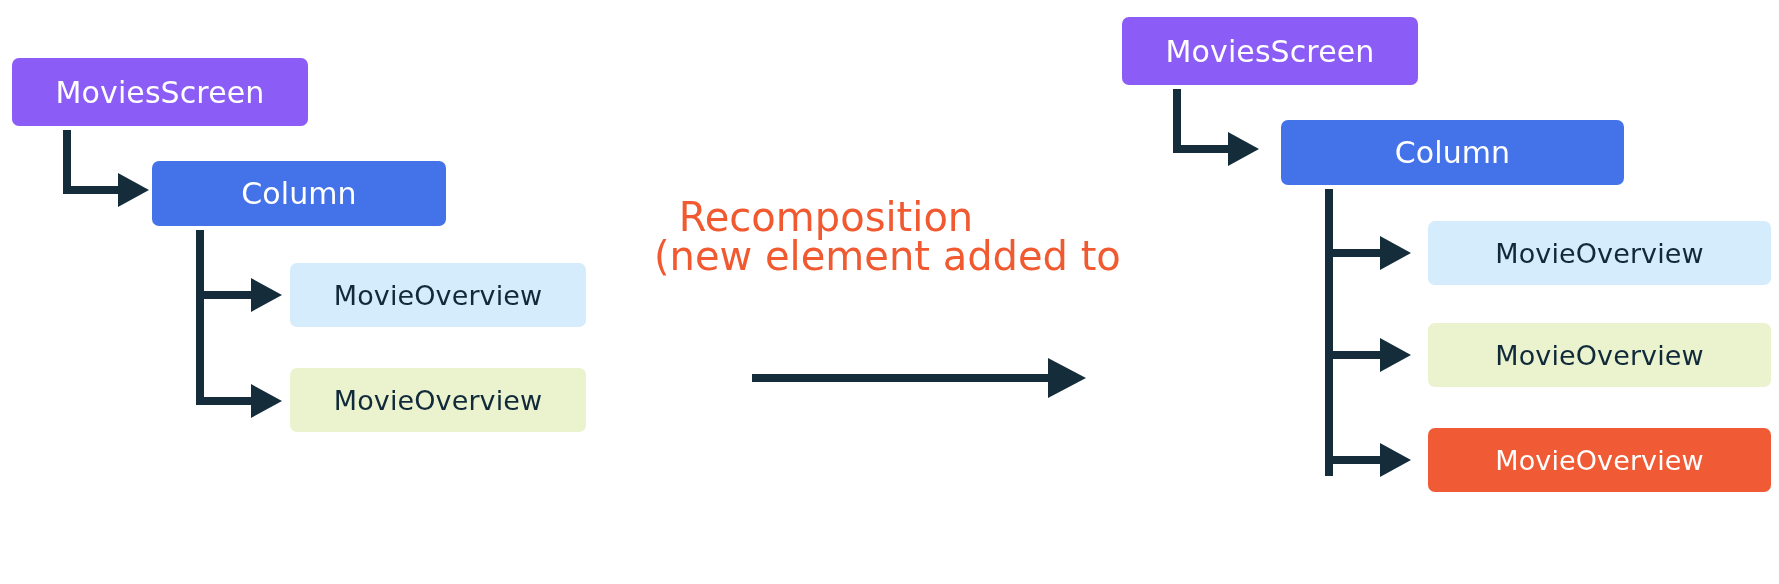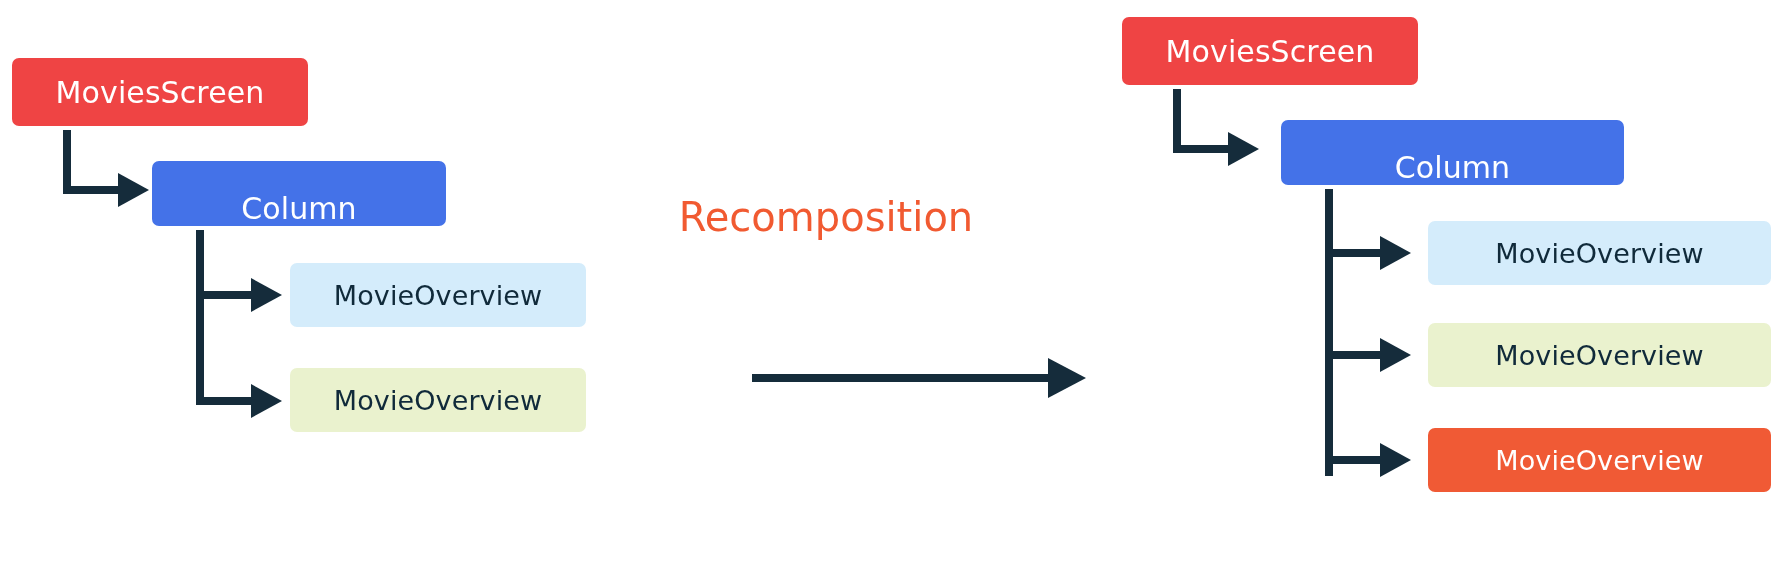--- a/index.html
+++ b/index.html
@@ -22,22 +22,22 @@
     box-sizing: border-box;
     border-radius: 7px;
     display: flex;
     align-items: center;
     justify-content: center;
     font-family: "DejaVu Sans", "Liberation Sans", sans-serif;
     font-weight: 400;
     letter-spacing: 0.1px;
     white-space: nowrap;
   }
-  .node.green  { background: #ef4444; color: #ffffff; }
-  .node.blue   { background: #4472e8; color: #ffffff; align-items: flex-end; }
+  .node.green  { background: #8b5cf6; color: #ffffff; }
+  .node.blue   { background: #4472e8; color: #ffffff; }
   .node.lblue  { background: #d4ecfb; color: #102a3a; }
   .node.lime   { background: #eaf2ce; color: #102a3a; }
   .node.orange { background: #f05a35; color: #ffffff; }
 
   .conn {
     position: absolute;
     background: #152c3b;
   }
   .conn.v { width: 8px; }
   .conn.h { height: 8px; }
@@ -93,20 +93,21 @@
   </div>
 
   <div class="conn h" style="left:196px; top:397px; width:60px;"></div>
   <div class="arrowhead" style="left:251px; top:384px;"></div>
   <div class="node lime" style="left:290px; top:368px; width:296px; height:64px; font-size:27px;">
     <span>MovieOverview</span>
   </div>
 
   <div class="caption" style="left:654px; top:198px; width:344px;">
     <span class="line">Recomposition</span>
+    <span class="line">(new element added to</span>
   </div>
 
   <div class="conn h" style="left:752px; top:374px; width:300px;"></div>
   <div class="arrowhead big" style="left:1048px; top:358px;"></div>
 
   <div class="node green" style="left:1122px; top:17px; width:296px; height:68px; font-size:30px;">
     <span>MoviesScreen</span>
   </div>
 
   <div class="conn v" style="left:1173px; top:89px; height:64px;"></div>

